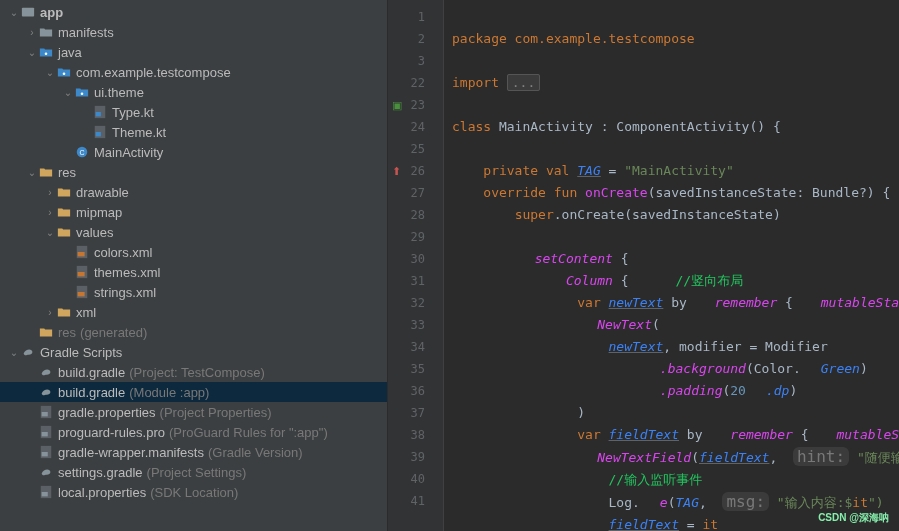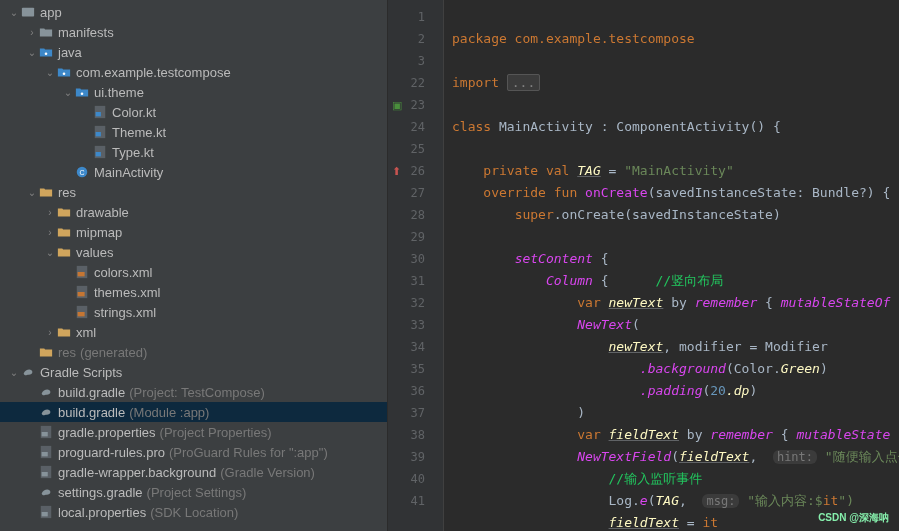--- a/index.html
+++ b/index.html
@@ -26,21 +26,21 @@
   height: 20px;
   padding-left: 4px;
   white-space: nowrap;
   cursor: pointer;
 }
 .tree-row.selected { background: #0d293e; }
 .indent { display: inline-block; }
 .expand { width: 12px; display: inline-block; color: #808080; font-size: 10px; text-align: center; }
 .icon { width: 16px; height: 16px; margin-right: 4px; display: inline-flex; align-items: center; justify-content: center; }
 .label { color: #bbbbbb; }
-.label.bold { font-weight: normal; }
+.label.bold { font-weight: bold; }
 .label.dim { color: #787878; }
 .paren { color: #787878; margin-left: 4px; }
 
 .editor {
   flex: 1;
   background: #2b2b2b;
   display: flex;
   overflow: hidden;
   position: relative;
 }
@@ -62,25 +62,25 @@
   line-height: 22px;
   white-space: pre;
   overflow: hidden;
 }
 .kw { color: #cc7832; }
 .str { color: #6a8759; }
 .fn { color: #d946ef; }
 .ident { color: #a9b7c6; }
 .num { color: #6897bb; }
 .comment { color: #22c55e; }
-.purple { color: #fef9c3; font-style: italic; }
+.purple { color: #3b82f6; font-style: italic; }
 .under { text-decoration: underline; text-decoration-color: #606366; }
-.hint { background: #3b3b3b; color: #787878; border-radius: 6px; padding: 0 4px; font-size: 12px; }
+.hint { background: #3b3b3b; color: #787878; border-radius: 6px; padding: 0 4px; font-size: 16px; }
 .fold-box { background: #3b3b3b; color: #808080; padding: 0 4px; border: 1px solid #555; border-radius: 2px; }
-.italic { font-style: italic; }
+.italic { font-style: italic; margin-left: 20px; }
 
 .watermark {
   position: absolute;
   bottom: 6px;
   right: 10px;
   color: #86efac;
   font-size: 10px;
   font-family: sans-serif;
   font-weight: bold;
 }
@@ -144,43 +144,32 @@
     </div>
     <div class="tree-row">
       <span class="indent" style="width: 76px;"></span>
       <span class="expand"></span>
       <span class="icon">
         <svg width="14" height="14" viewBox="0 0 16 16">
           <rect x="2" y="1" width="12" height="14" fill="#5a6066"></rect>
           <rect x="3" y="8" width="6" height="5" fill="#3d88c9"></rect>
         </svg>
       </span>
-      <span class="label">Color.kt</span>
+      <span class="label">Type.kt</span>
     </div>
     <div class="tree-row">
       <span class="indent" style="width: 76px;"></span>
       <span class="expand"></span>
       <span class="icon">
         <svg width="14" height="14" viewBox="0 0 16 16">
           <rect x="2" y="1" width="12" height="14" fill="#5a6066"></rect>
           <rect x="3" y="8" width="6" height="5" fill="#3d88c9"></rect>
         </svg>
       </span>
       <span class="label">Theme.kt</span>
-    </div>
-    <div class="tree-row">
-      <span class="indent" style="width: 76px;"></span>
-      <span class="expand"></span>
-      <span class="icon">
-        <svg width="14" height="14" viewBox="0 0 16 16">
-          <rect x="2" y="1" width="12" height="14" fill="#5a6066"></rect>
-          <rect x="3" y="8" width="6" height="5" fill="#3d88c9"></rect>
-        </svg>
-      </span>
-      <span class="label">Type.kt</span>
     </div>
     <div class="tree-row">
       <span class="indent" style="width: 58px;"></span>
       <span class="expand"></span>
       <span class="icon">
         <svg width="14" height="14" viewBox="0 0 16 16">
           <circle cx="8" cy="8" r="6" fill="#3d88c9"></circle>
           <text x="8" y="11" font-size="8" fill="#fff" text-anchor="middle">C</text>
         </svg>
       </span>
@@ -338,21 +327,21 @@
     </div>
     <div class="tree-row">
       <span class="indent" style="width: 22px;"></span>
       <span class="expand"></span>
       <span class="icon">
         <svg width="14" height="14" viewBox="0 0 16 16">
           <rect x="2" y="1" width="12" height="14" fill="#5a6066"></rect>
           <rect x="3" y="8" width="7" height="5" fill="#87939a"></rect>
         </svg>
       </span>
-      <span class="label">gradle-wrapper.background</span>
+      <span class="label">gradle-wrapper.manifests</span>
       <span class="paren">(Gradle Version)</span>
     </div>
     <div class="tree-row">
       <span class="indent" style="width: 22px;"></span>
       <span class="expand"></span>
       <span class="icon">
         <svg width="14" height="14" viewBox="0 0 16 16">
           <path d="M3 10c2-6 10-6 10-2 0 2-2 3-4 3-3 0-4 2-6-1z" fill="#87939a"></path>
         </svg>
       </span>

